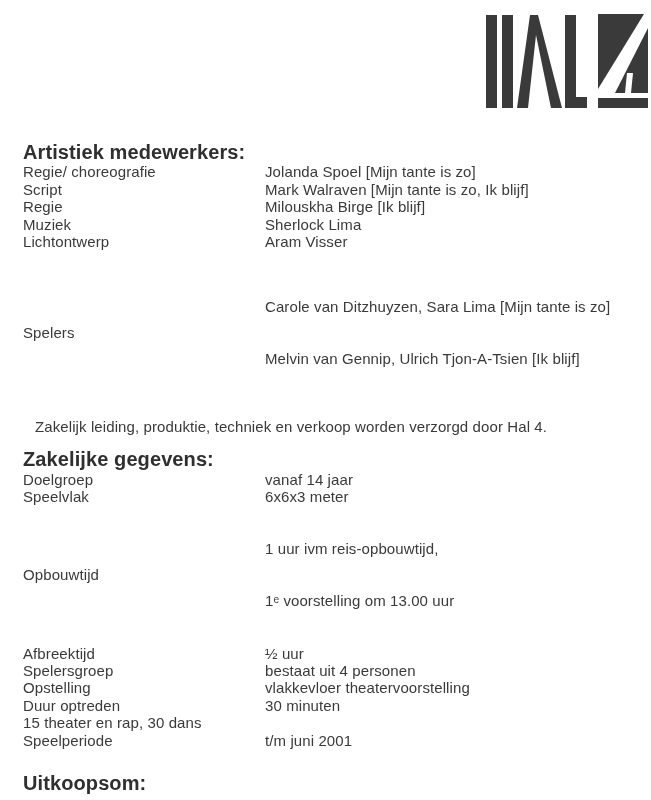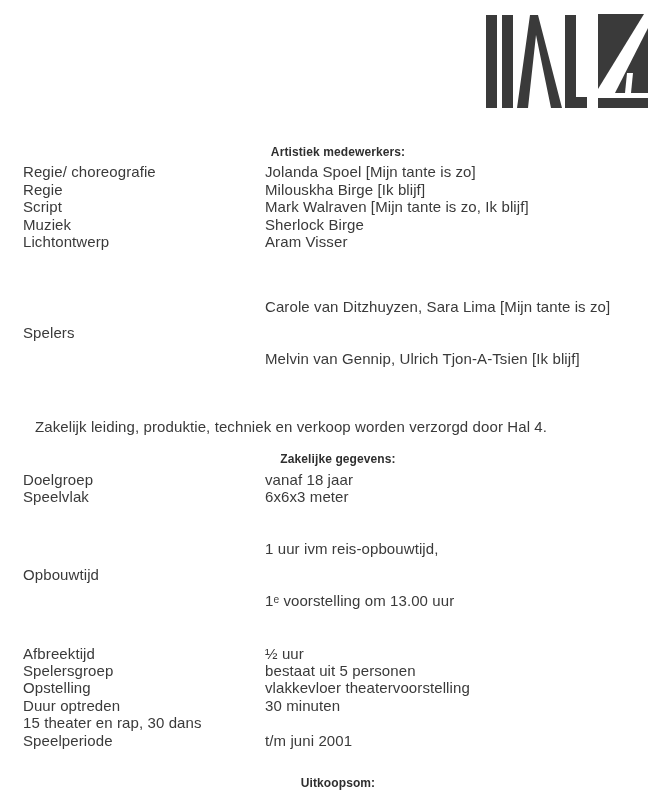--- a/index.html
+++ b/index.html
@@ -3,21 +3,21 @@
 <meta charset="utf-8">
 <style>
   html,body{margin:0;padding:0;}
   body{
     width:651px;height:800px;background:#ffffff;overflow:hidden;position:relative;
     font-family:"Liberation Sans","DejaVu Sans",sans-serif;
     color:#3a3a3a;font-size:15px;line-height:17.4px;letter-spacing:0.1px;
   }
   .logo{position:absolute;left:486px;top:13px;}
   .content{position:absolute;left:23px;top:144px;width:618px;}
-  h2{font-size:12px;line-height:17.4px;font-weight:700;color:#2f2f2f;margin:0 0 2px 12px;text-align:center;}
+  h2{font-size:20px;line-height:17.4px;font-weight:700;color:#2f2f2f;margin:0 0 2px 0;}
   .row{display:flex;align-items:center;}
   .lbl{width:242px;flex-shrink:0;}
   .val{flex:1;white-space:pre-wrap;}
   .spelers{margin-top:13px;}
   .note{margin:15px 0 0 12px;}
   .sec-zakelijke{margin-top:16px;}
   .sec-uitkoopsom{margin-top:26px;}
   p{padding:0;}
 </style>
 </head>
@@ -39,30 +39,30 @@
 
 <main class="content">
 
   <section>
     <h2>Artistiek medewerkers:</h2>
     <div class="row">
       <span class="lbl">Regie/ choreografie</span>
       <span class="val">Jolanda Spoel [Mijn tante is zo]</span>
     </div>
     <div class="row">
+      <span class="lbl">Script</span>
+      <span class="val">Mark Walraven [Mijn tante is zo, Ik blijf]</span>
+    </div>
+    <div class="row">
       <span class="lbl">Regie</span>
       <span class="val">Milouskha Birge [Ik blijf]</span>
     </div>
     <div class="row">
-      <span class="lbl">Script</span>
-      <span class="val">Mark Walraven [Mijn tante is zo, Ik blijf]</span>
-    </div>
-    <div class="row">
       <span class="lbl">Muziek</span>
-      <span class="val">Sherlock Birge</span>
+      <span class="val">Sherlock Lima</span>
     </div>
     <div class="row">
       <span class="lbl">Lichtontwerp</span>
       <span class="val">Aram Visser</span>
     </div>
   </section>
 
   <section class="spelers">
     <div class="row">
       <span class="lbl">Spelers</span>
@@ -72,40 +72,40 @@
       </span>
     </div>
   </section>
 
   <p class="note">Zakelijk leiding, produktie, techniek en verkoop worden verzorgd door Hal 4.</p>
 
   <section class="sec-zakelijke">
     <h2>Zakelijke gegevens:</h2>
     <div class="row">
       <span class="lbl">Doelgroep</span>
-      <span class="val">vanaf 18 jaar</span>
+      <span class="val">vanaf 14 jaar</span>
     </div>
     <div class="row">
       <span class="lbl">Speelvlak</span>
       <span class="val">6x6x3 meter</span>
     </div>
     <div class="row">
       <span class="lbl">Opbouwtijd</span>
       <span class="val">
         <div>1 uur ivm reis-opbouwtijd,</div>
         <div>1ᵉ voorstelling om 13.00 uur</div>
       </span>
     </div>
     <div class="row">
       <span class="lbl">Afbreektijd</span>
       <span class="val">½ uur</span>
     </div>
     <div class="row">
       <span class="lbl">Spelersgroep</span>
-      <span class="val">bestaat uit 5 personen</span>
+      <span class="val">bestaat uit 4 personen</span>
     </div>
     <div class="row">
       <span class="lbl">Opstelling</span>
       <span class="val">vlakkevloer theatervoorstelling</span>
     </div>
     <div class="row">
       <span class="lbl">Duur optreden</span>
       <span class="val">30 minuten</span>
     </div>
     <div class="row">

